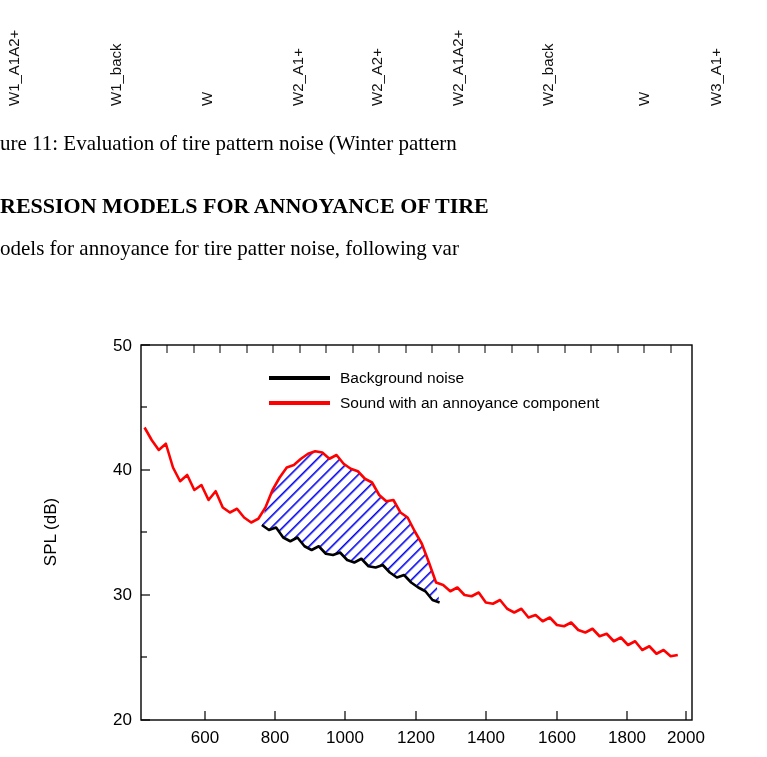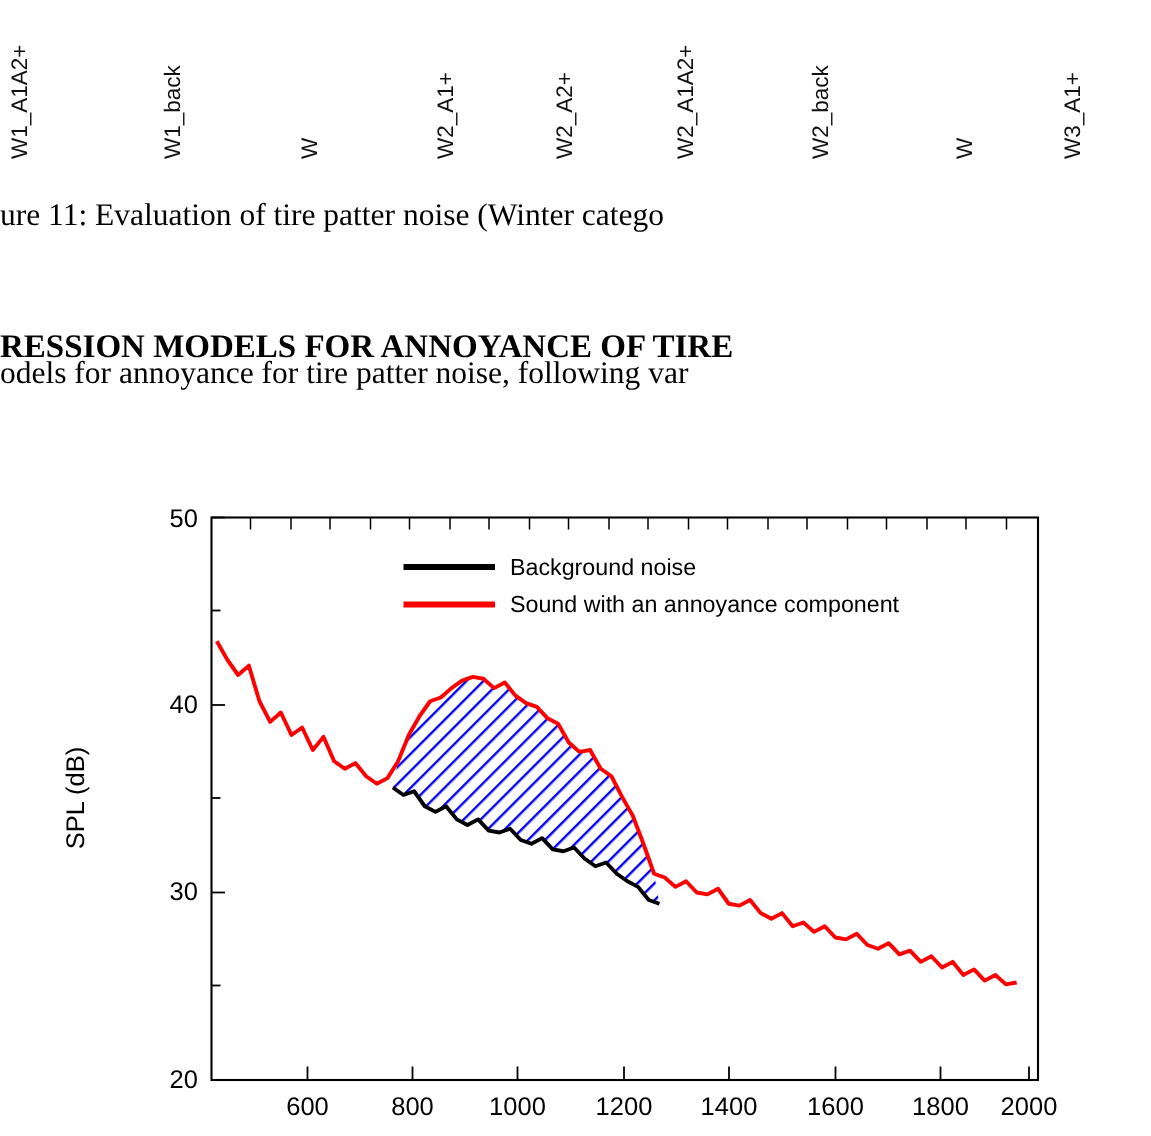--- a/index.html
+++ b/index.html
@@ -46,21 +46,21 @@
     font-size: 21px;
     line-height: 30px;
     white-space: nowrap;
     overflow: hidden;
   }
 
   
   #section-heading {
     position: absolute;
     left: 0;
-    top: 216px;
+    top: 191px;
     width: 767px;
     font-family: "Liberation Serif", serif;
     font-weight: bold;
     font-size: 22px;
     line-height: 30px;
     white-space: nowrap;
     overflow: hidden;
   }
   #section-paragraph {
     position: absolute;
@@ -109,21 +109,21 @@
   <span class="rot-label" style="left:124px;">W1_back</span>
   <span class="rot-label" style="left:215px;">W</span>
   <span class="rot-label" style="left:306px;">W2_A1+</span>
   <span class="rot-label" style="left:385px;">W2_A2+</span>
   <span class="rot-label" style="left:466px;">W2_A1A2+</span>
   <span class="rot-label" style="left:556px;">W2_back</span>
   <span class="rot-label" style="left:652px;">W</span>
   <span class="rot-label" style="left:724px;">W3_A1+</span>
 </div>
 
-<div id="figure-caption">ure 11: Evaluation of tire patter noise (Winter catego</div>
+<div id="figure-caption">ure 11: Evaluation of tire pattern noise (Winter pattern</div>
 
 <div id="section-heading">RESSION MODELS FOR ANNOYANCE OF TIRE</div>
 <div id="section-paragraph">odels for annoyance for tire patter noise, following var</div>
 
 <div id="chart-figure">
   <svg id="chart-svg" width="767" height="457" viewBox="0 0 767 457" xmlns="http://www.w3.org/2000/svg">
     <defs>
       <pattern id="hatchBlue" width="8" height="8" patternTransform="rotate(45)" patternUnits="userSpaceOnUse">
         <rect width="8" height="8" fill="#ffffff"></rect>
         <line x1="0" y1="0" x2="0" y2="8" stroke="#0000ee" stroke-width="3.2"></line>

